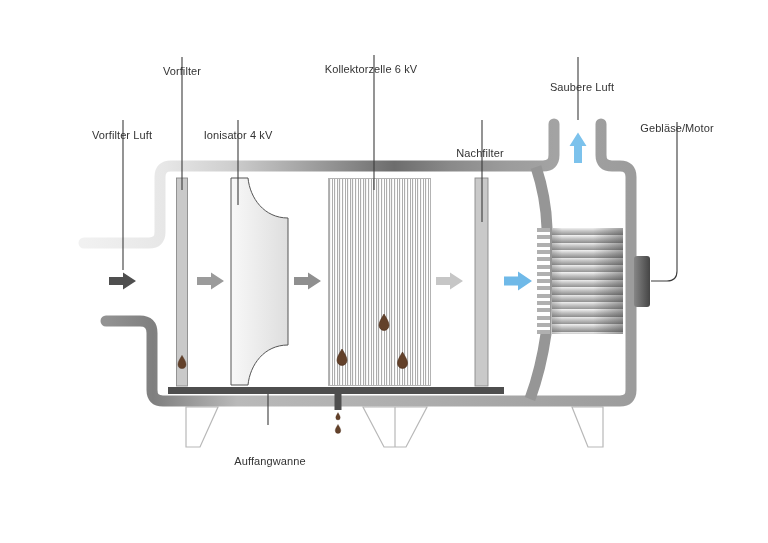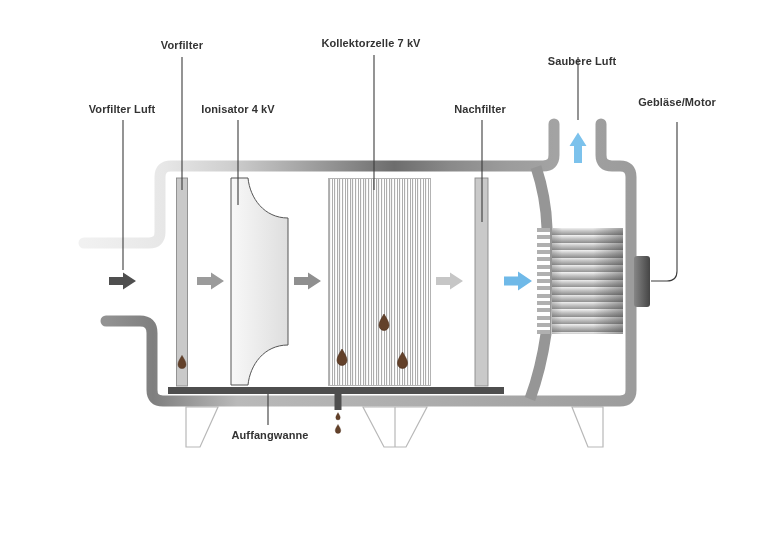--- a/index.html
+++ b/index.html
@@ -3,22 +3,22 @@
 <meta charset="utf-8">
 <style>
   html,body{margin:0;padding:0;background:#fff;}
   #stage{
     position:relative;width:768px;height:543px;overflow:hidden;
     background:#ffffff;
     font-family:"Liberation Sans","DejaVu Sans",sans-serif;
   }
   .lbl{
     position:absolute;transform:translateX(-50%);
-    font-size:11px;font-weight:bold;color:#333;
-    letter-spacing:.1px;white-space:nowrap;z-index:4;
+    font-size:11px;font-weight:normal;color:#333;
+    letter-spacing:.1px;white-space:nowrap;z-index:4;margin-top:26px;
   }
   .layer{position:absolute;left:0;top:0;z-index:2;}
   
   #kollektor-cell{
     position:absolute;left:328px;top:178px;width:103px;height:208px;z-index:1;
     background-color:#fff;
     background-image:repeating-linear-gradient(90deg,
       #adadad 0 1px,#f4f4f4 1px 1.7px,#ffffff 1.7px 2.6px);
     border:1px solid #b3b3b3;box-sizing:border-box;
   }
@@ -135,18 +135,18 @@
       <line x1="482" y1="120" x2="482" y2="222"></line>
       <line x1="578" y1="57" x2="578" y2="120"></line>
       <path d="M 677,122 L 677,271 Q 677,281 667,281 L 651,281"></path>
       <line x1="268" y1="394" x2="268" y2="425"></line>
     </g>
   </svg>
 
   <div class="lbl" style="left:122px;top:103px">Vorfilter Luft</div>
   <div class="lbl" style="left:182px;top:39px">Vorfilter</div>
   <div class="lbl" style="left:238px;top:103px">Ionisator 4 kV</div>
-  <div class="lbl" style="left:371px;top:37px">Kollektorzelle 7 kV</div>
-  <div class="lbl" style="left:480px;top:103px">Nachfilter</div>
+  <div class="lbl" style="left:371px;top:37px">Kollektorzelle 6 kV</div>
+  <div class="lbl" style="left:480px;top:121px">Nachfilter</div>
   <div class="lbl" style="left:582px;top:55px">Saubere Luft</div>
   <div class="lbl" style="left:677px;top:96px">Gebläse/Motor</div>
   <div class="lbl" style="left:270px;top:429px">Auffangwanne</div>
 </div>
 
 </body></html>

